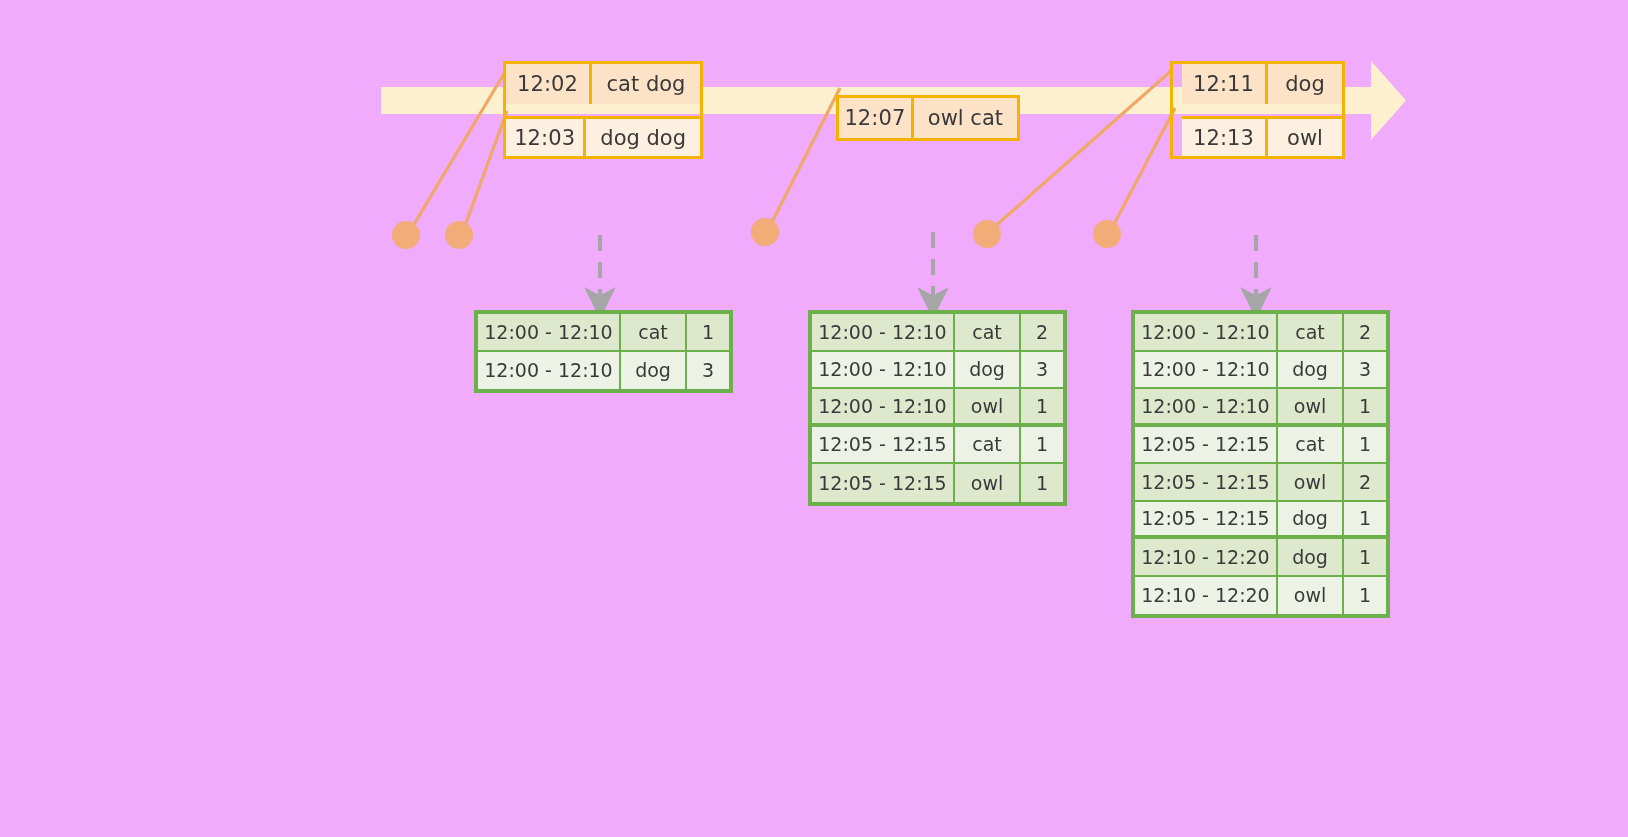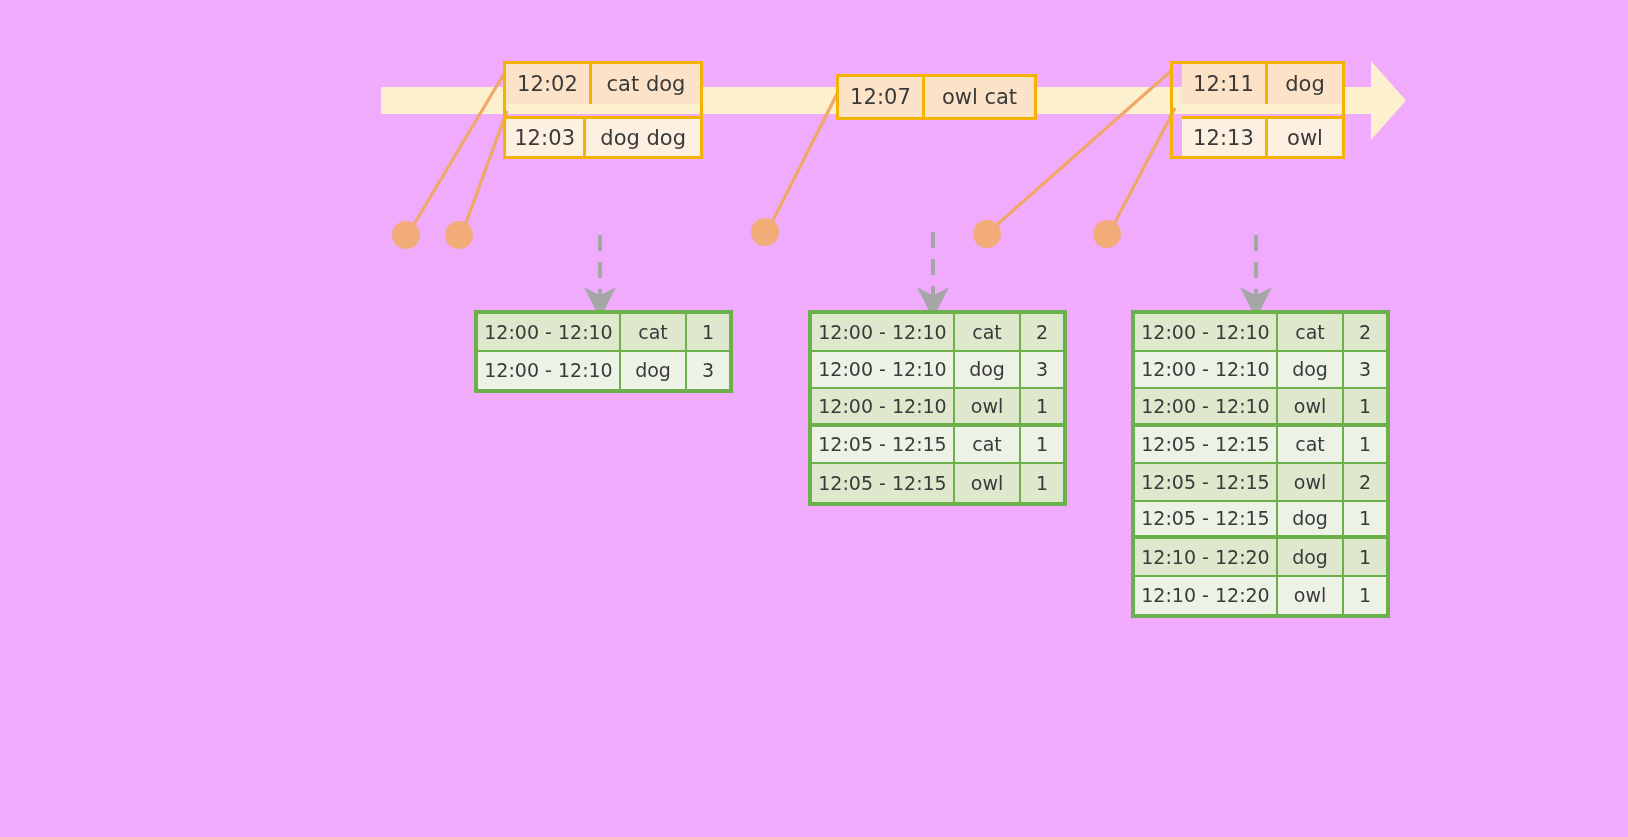--- a/index.html
+++ b/index.html
@@ -149,21 +149,21 @@
     <div class="event-row shade-a">
       <div class="event-time">12:02</div>
       <div class="event-words">cat dog</div>
     </div>
     <div class="event-row shade-b">
       <div class="event-time">12:03</div>
       <div class="event-words">dog dog</div>
     </div>
   </div>
 
-  <div class="event-box" style="left:836px; top:74px; width:201px;">
+  <div class="event-box" style="left:836px; top:95px; width:184px;">
     <div class="event-row shade-a">
       <div class="event-time">12:07</div>
       <div class="event-words">owl cat</div>
     </div>
   </div>
 
   <div class="event-box" style="left:1170px; top:61px; width:175px;padding-left:9px;">
     <div class="event-row shade-a">
       <div class="event-time">12:11</div>
       <div class="event-words">dog</div>

